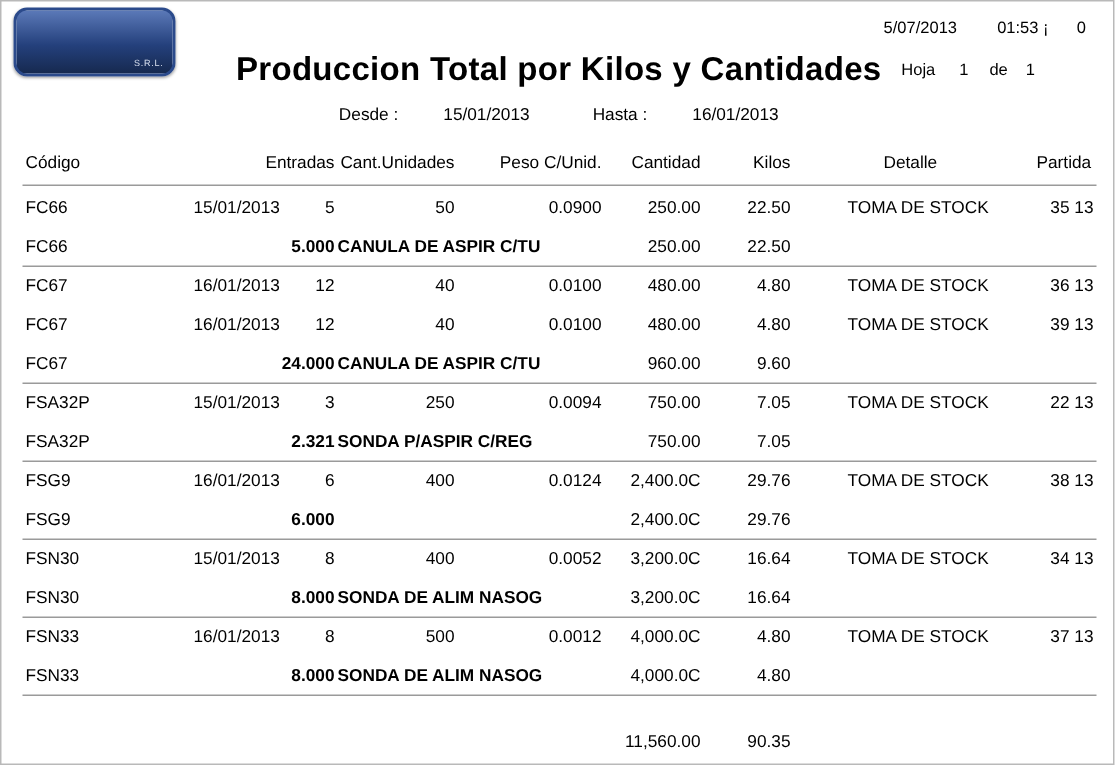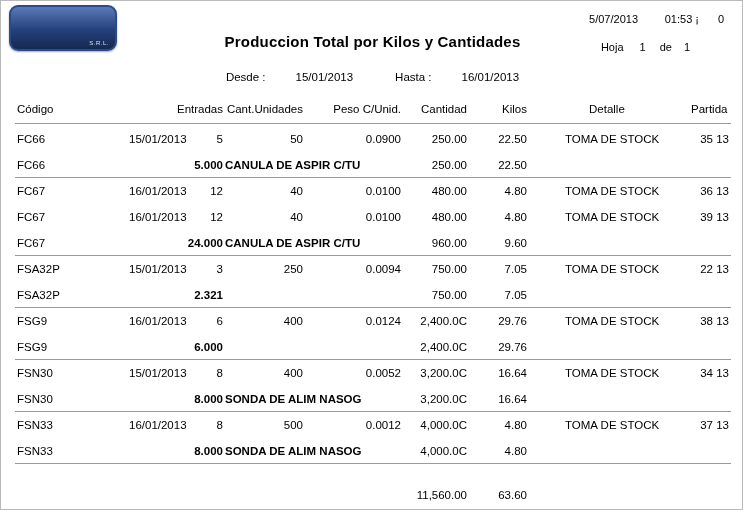--- a/index.html
+++ b/index.html
@@ -72,21 +72,21 @@
     text-align: right;
     width: 14px;
   }
 
   .doc-title {
     position: absolute;
     left: 0;
     top: 32px;
     width: 743px;
     text-align: center;
-    font-size: 15px;
+    font-size: 22px;
     font-weight: bold;
     letter-spacing: 0.2px;
   }
 
   .hoja-row {
     position: absolute;
     right: 52px;
     top: 40px;
     font-size: 11px;
     white-space: nowrap;
@@ -283,20 +283,21 @@
       <span class="c-cantuni">250</span>
       <span class="c-pesocu">0.0094</span>
       <span class="c-cantidad">750.00</span>
       <span class="c-kilos">7.05</span>
       <span class="c-detalle">TOMA DE STOCK</span>
       <span class="c-partida">22 13</span>
     </div>
     <div class="row subtotal" style="top: 284px;">
       <span class="c-codigo">FSA32P</span>
       <span class="c-entradas">2.321</span>
+      <span class="c-desc">SONDA  P/ASPIR C/REG</span>
       <span class="c-cantidad">750.00</span>
       <span class="c-kilos">7.05</span>
     </div>
     <div class="row-sep" style="top: 306px;"></div>
     <div class="row" style="top: 310px;">
       <span class="c-codigo">FSG9</span>
       <span class="c-fecha">16/01/2013</span>
       <span class="c-entradas">6</span>
       <span class="c-cantuni">400</span>
       <span class="c-pesocu">0.0124</span>
@@ -347,14 +348,14 @@
       <span class="c-entradas">8.000</span>
       <span class="c-desc">SONDA DE ALIM NASOG</span>
       <span class="c-cantidad">4,000.0C</span>
       <span class="c-kilos">4.80</span>
     </div>
     <div class="row-sep" style="top: 462px;"></div>
   </div>
 
 <div class="totals">
   <span class="t-cantidad">11,560.00</span>
-  <span class="t-kilos">63.60</span>
+  <span class="t-kilos">90.35</span>
 </div>
 
 </body></html>

